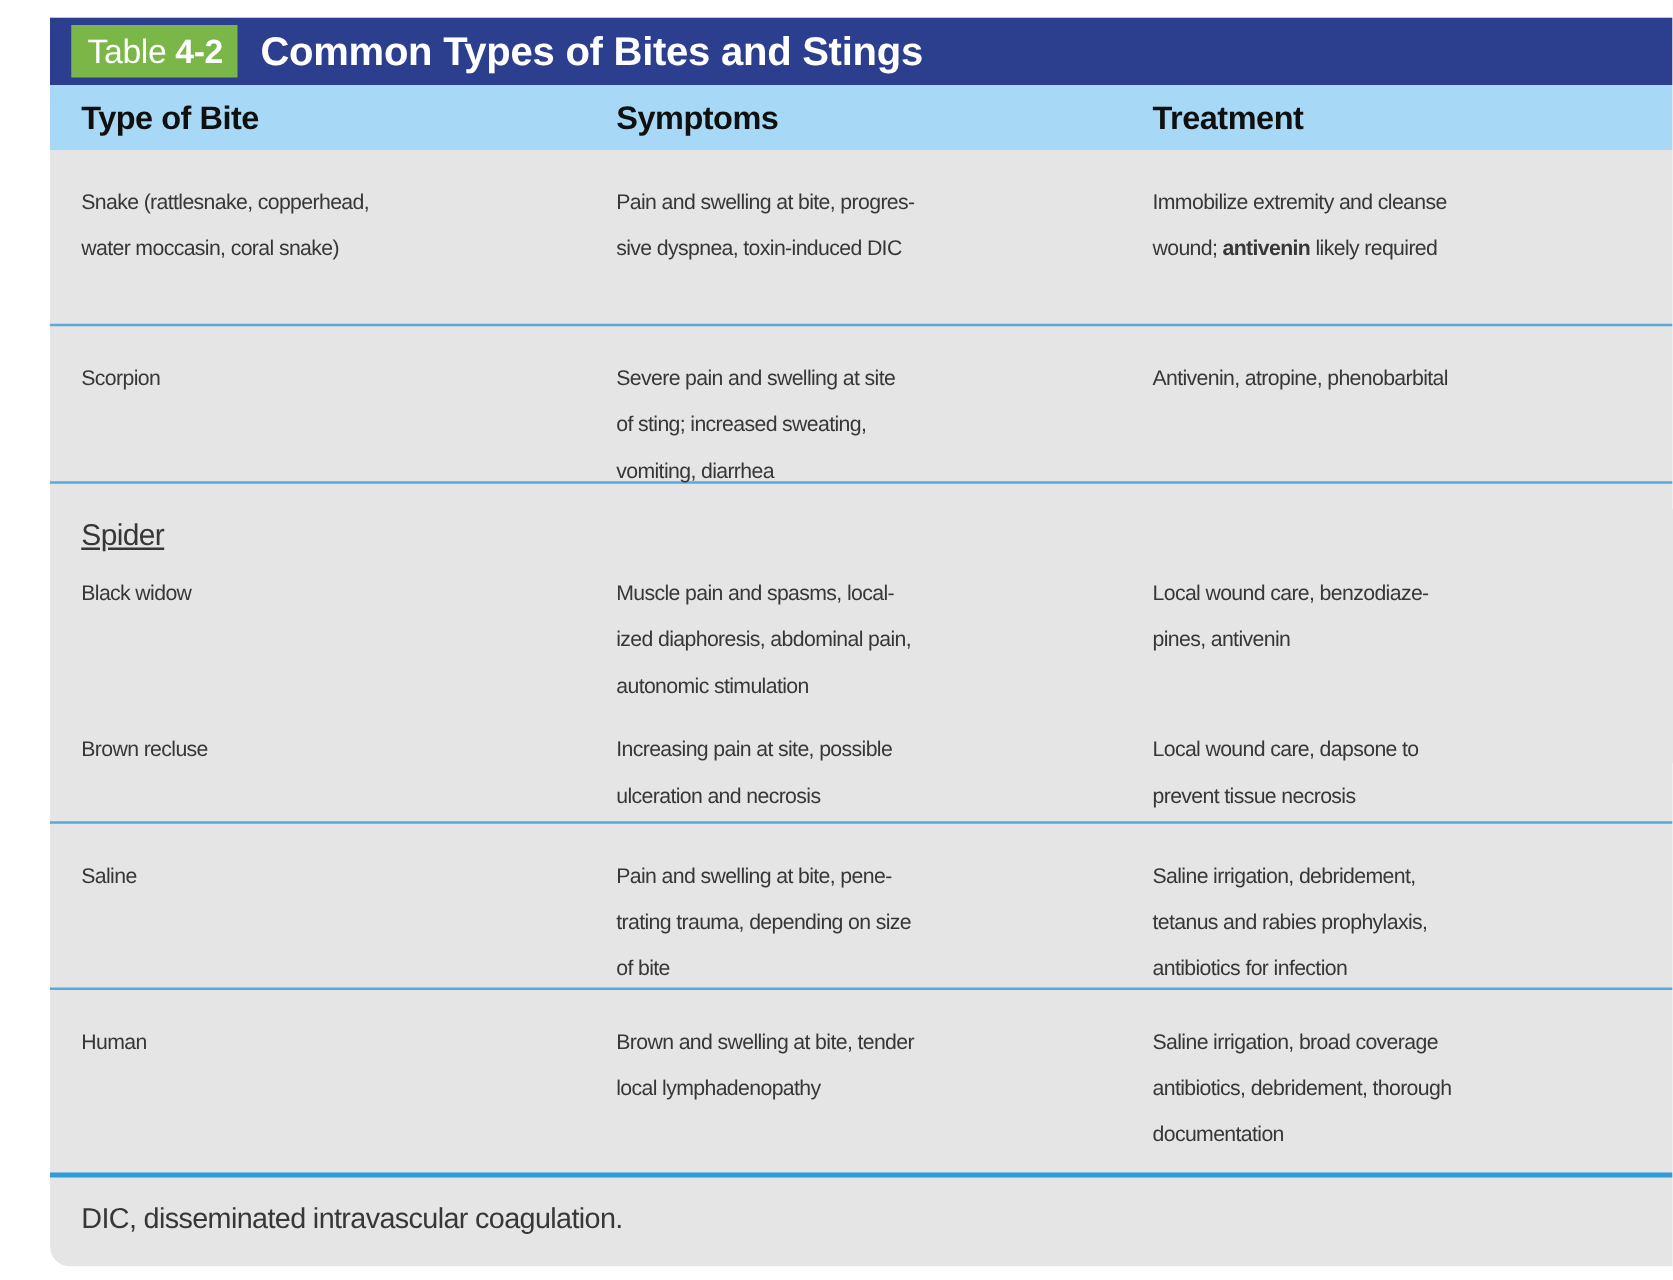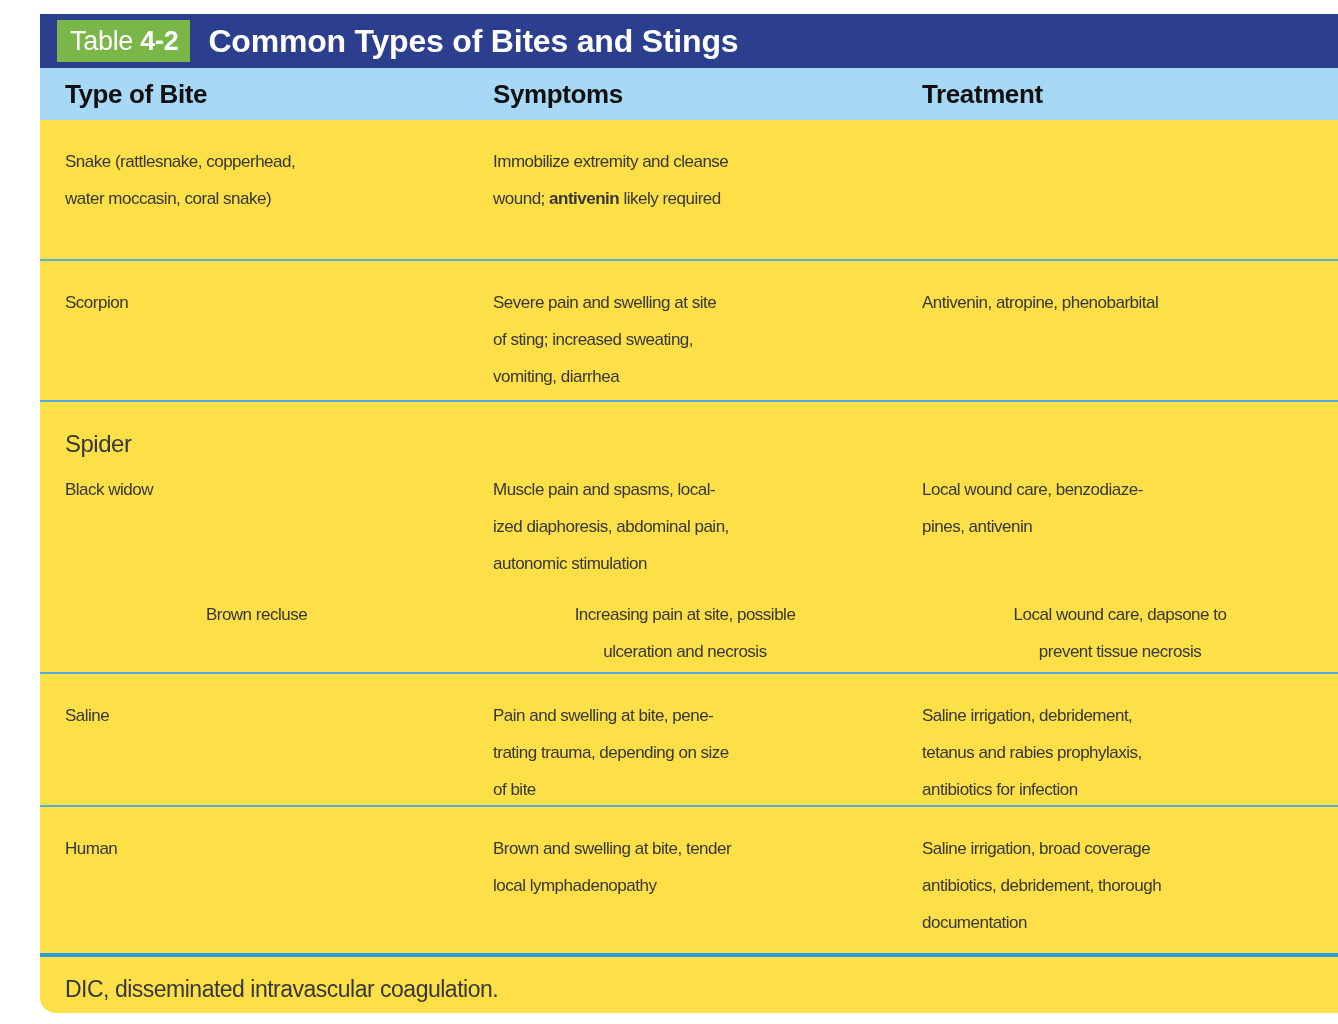--- a/index.html
+++ b/index.html
@@ -6,21 +6,21 @@
   html, body {
     width: 1338px; height: 1024px;
     background: #ffffff;
     font-family: "Liberation Sans", sans-serif;
     overflow: hidden;
   }
   .panel {
     position: absolute;
     left: 40px; top: 14px;
     width: 1298px; height: 999px;
-    background: #fde047;
+    background: #e5e5e5;
     border-bottom-left-radius: 16px;
     overflow: hidden;
   }
   .title-bar {
     height: 54px;
     background: #2b3f8e;
     display: flex;
     align-items: center;
   }
   .badge {
@@ -65,28 +65,28 @@
   .body-row.first { border-top: none; }
   .cell {
     padding: 23px 20px 0 25px;
     font-size: 17px;
     color: #373737;
     line-height: 37px;
     letter-spacing: -0.5px;
     white-space: pre-line;
   }
   .row-snake    { height: 139px; }
-  .row-scorpion { height: 141px; }
+  .row-scorpion { height: 126px; }
   .row-spider   { height: 272px; }
   .row-mammals  { height: 133px; }
   .row-human    { height: 148px; }
   .spider-group { border-top: 2px solid #55aadf; }
-  .spider-label { padding: 23px 20px 0 25px; font-size: 24px; color: #373737; line-height: 37px; letter-spacing: -0.5px; }
+  .spider-label { padding: 23px 20px 0 25px; font-size: 24px; color: #373737; line-height: 37px; letter-spacing: -0.5px; text-decoration: underline; }
   .sub-row .cell { padding-top: 9px; }
-  .sub-row.second .cell { padding-top: 14px; text-align: center; }
+  .sub-row.second .cell { padding-top: 14px; }
   .bold { font-weight: bold; }
   .footnote-row {
     border-top: 4px solid #2e9cdb;
     height: 48px;
   }
   .footnote-text {
     padding: 19px 20px 0 25px;
     font-size: 23px;
     color: #373737;
     letter-spacing: -0.5px;
@@ -104,20 +104,22 @@
 
   <div class="grid-row col-header">
     <div>Type of Bite</div>
     <div>Symptoms</div>
     <div>Treatment</div>
   </div>
 
   <div class="grid-row body-row first row-snake">
     <div class="cell">Snake (rattlesnake, copperhead,
 water moccasin, coral snake)</div>
+    <div class="cell">Pain and swelling at bite, progres-
+sive dyspnea, toxin-induced DIC</div>
     <div class="cell"><span>Immobilize extremity and cleanse
 wound; </span><span class="bold">antivenin</span><span> likely required</span></div>
   </div>
 
   <div class="grid-row body-row row-scorpion">
     <div class="cell">Scorpion</div>
     <div class="cell">Severe pain and swelling at site
 of sting; increased sweating,
 vomiting, diarrhea</div>
     <div class="cell">Antivenin, atropine, phenobarbital</div>

